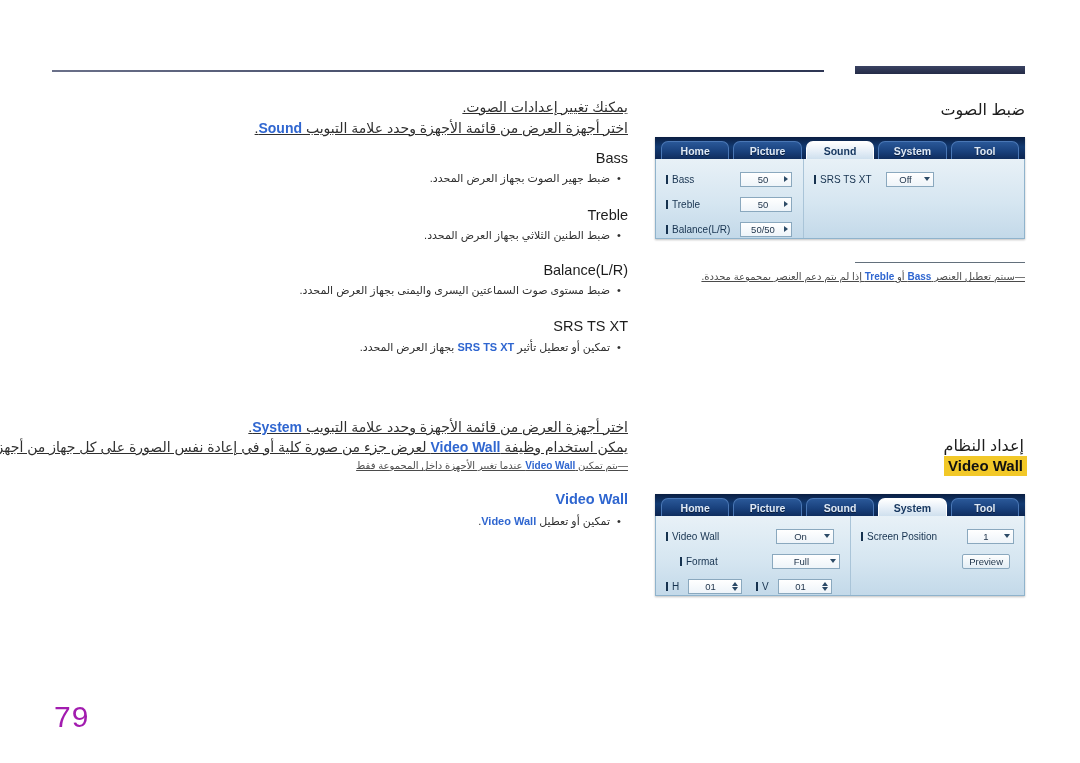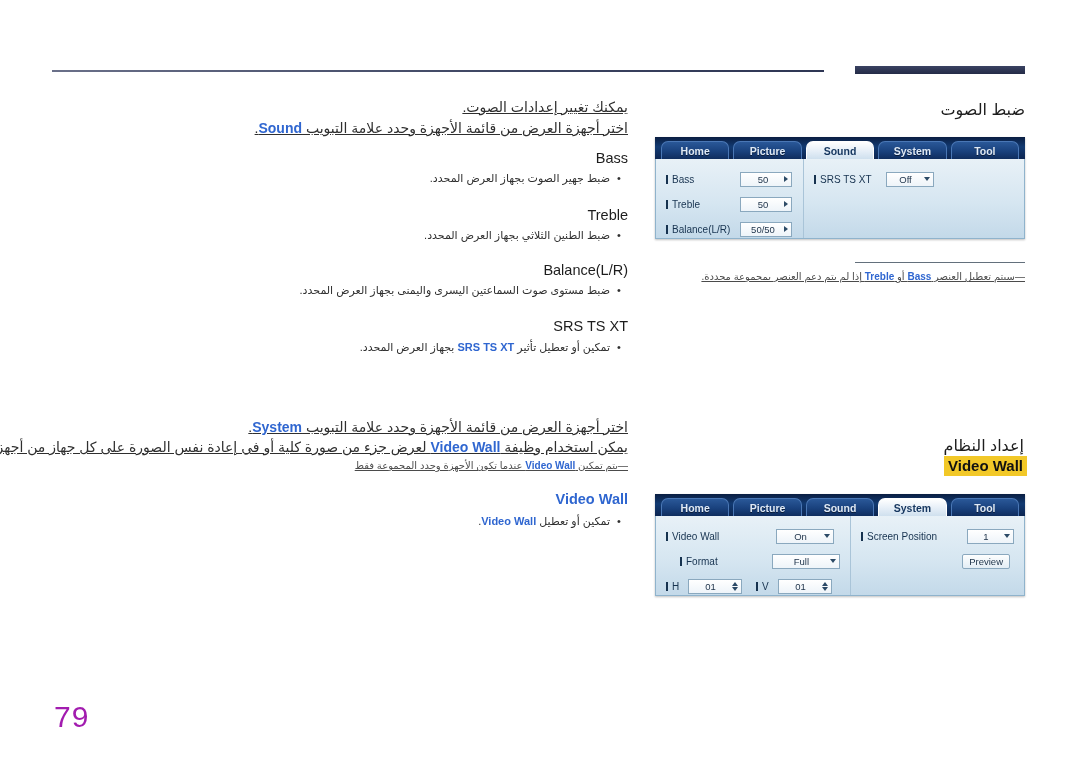--- a/index.html
+++ b/index.html
@@ -324,21 +324,21 @@
 <div class="note-ar rtl" style="right:55px; top:271px;"><span>―</span><span>سيتم تعطيل العنصر </span><span class="kw">Bass</span><span> أو </span><span class="kw">Treble</span><span> إذا لم يتم دعم العنصر بمجموعة محددة.</span></div>
 
 <div class="ar-head rtl" style="right:56px; top:420px;margin-top:16px;">إعداد النظام</div>
 
 <div class="hl" style="right:53px; top:456px;">Video Wall</div>
 
 <div class="body-ar rtl" style="right:452px; top:420px;"><span>اختر أجهزة العرض من قائمة الأجهزة وحدد علامة التبويب </span><span class="kw">System</span><span>.</span></div>
 
 <div class="body-ar rtl" style="right:452px; top:440px;"><span>يمكن استخدام وظيفة </span><span class="kw">Video Wall</span><span> لعرض جزء من صورة كلية أو في إعادة نفس الصورة على كل جهاز من أجهزة العرض المتعددة.</span></div>
 
-<div class="note-ar rtl" style="right:452px; top:460px;"><span>―</span><span>يتم تمكين </span><span class="kw">Video Wall</span><span> عندما تكون الأجهزة وحدد المجموعة فقط</span></div>
+<div class="note-ar rtl" style="right:452px; top:460px;"><span>―</span><span>يتم تمكين </span><span class="kw">Video Wall</span><span> عندما تغيير الأجهزة داخل المجموعة فقط</span></div>
 
 <div class="en-head blue" style="right:452px; top:491px;">Video Wall</div>
 <div class="bullet-row" style="right:452px; top:515px;"><span class="dot">•</span><span>تمكين أو تعطيل </span><span class="kw">Video Wall</span><span>.</span></div>
 
 <div class="osd" style="left:655px; top:494px; width:370px;">
   <div class="osd-tabs">
     <div class="osd-tab">Home</div>
     <div class="osd-tab">Picture</div>
     <div class="osd-tab">Sound</div>
     <div class="osd-tab active">System</div>

